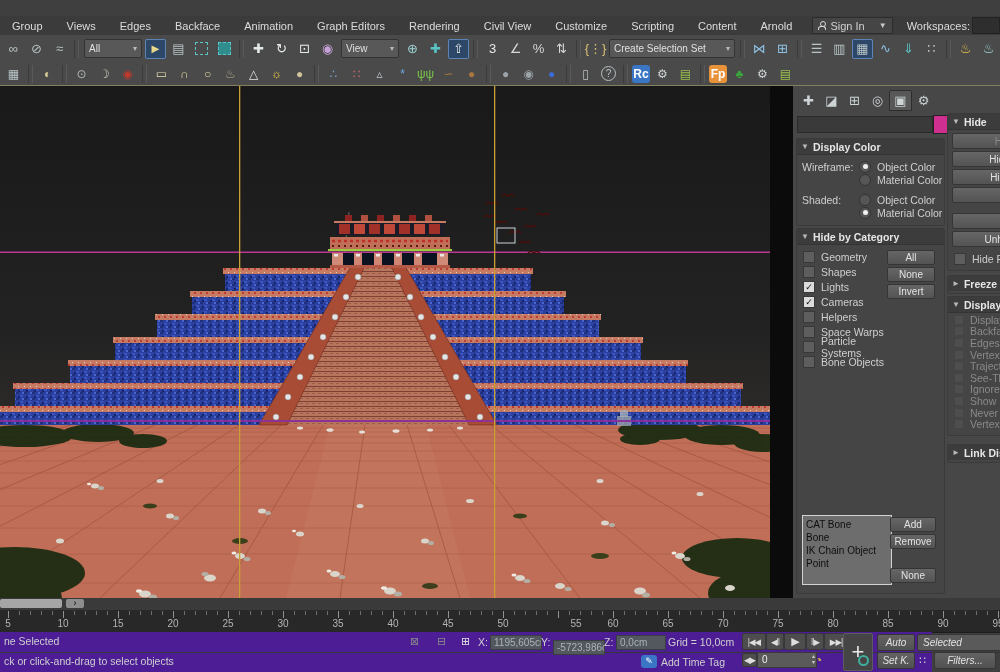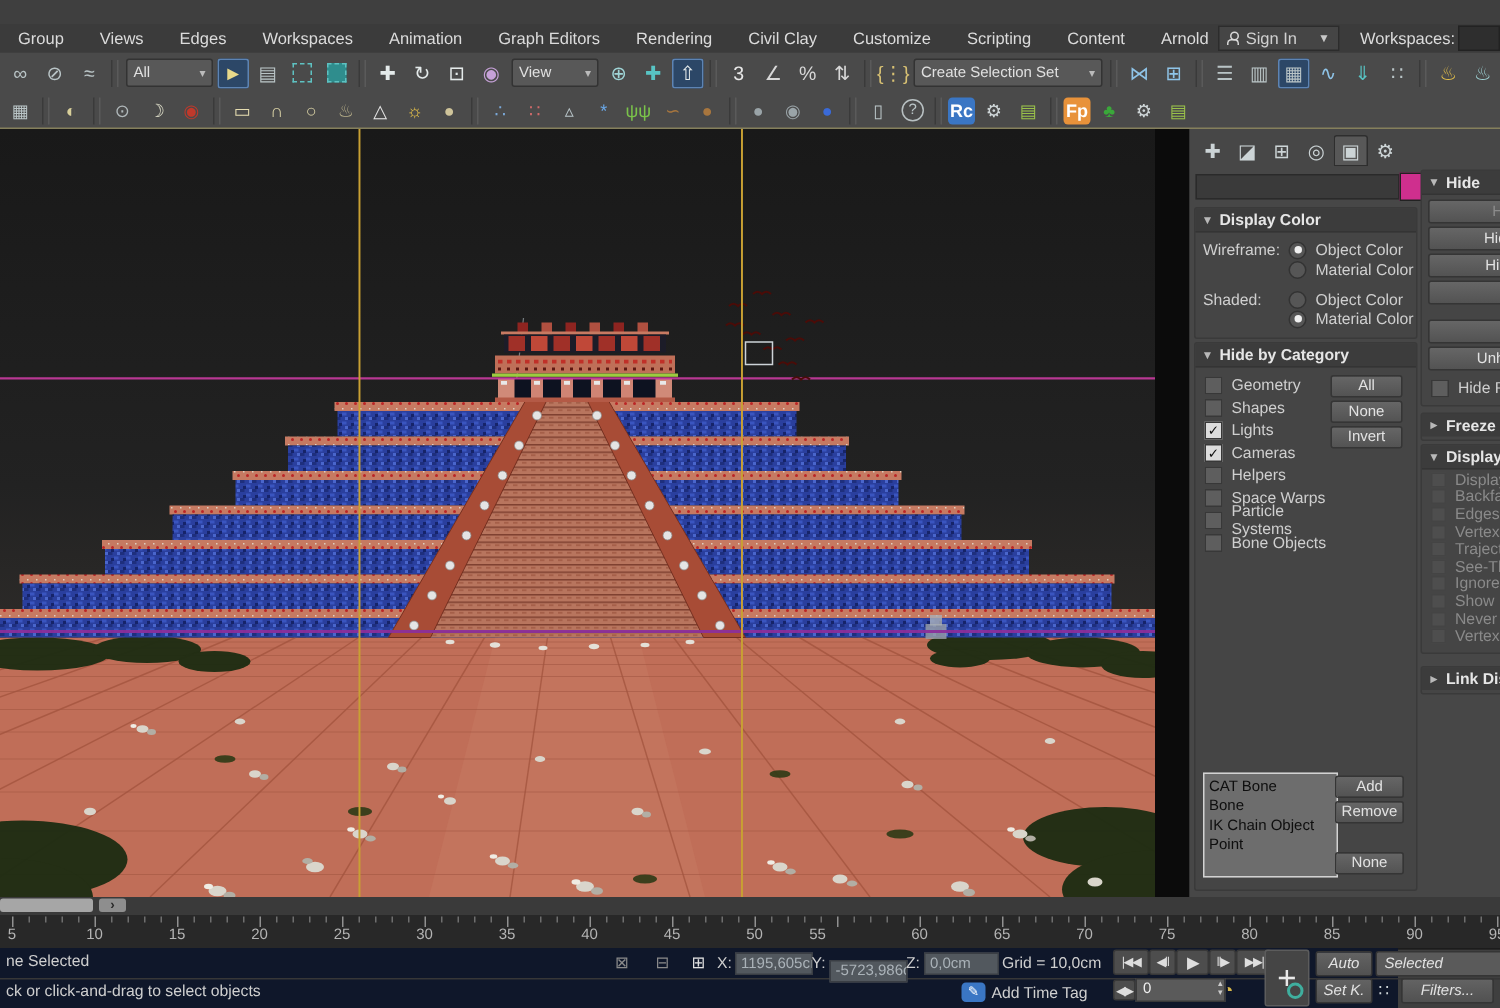--- a/index.html
+++ b/index.html
@@ -64,21 +64,21 @@
   #rightcol{position:absolute;left:154px;top:0;width:160px;height:512px;}
   
   #timeslider{position:absolute;left:0;top:598px;width:1000px;height:12px;background:#3a3a3a;border-bottom:1px solid #222;}
   #tshandle{position:absolute;left:0;top:1px;width:62px;height:9px;background:#a6a6a6;border-radius:2px;}
   #tsbtn{position:absolute;left:66px;top:1px;width:18px;height:9px;background:#8e8e8e;border-radius:2px;color:#2a2a2a;font-size:9px;line-height:9px;text-align:center;font-weight:bold;}
   #ruler{position:absolute;left:0;top:610px;width:1000px;height:22px;background:#282828;border-bottom:1px solid #1c1c1c;}
   .tick{position:absolute;top:1px;width:1px;background:#6e6e6e;}
   .tick.major{background:#909090;}
   .tlabel{position:absolute;top:8px;font-size:10px;color:#b4b4b4;transform:translateX(-50%);}
   
-  #statusbar{position:absolute;left:0;top:632px;width:932px;height:40px;background:#0f172a;}
+  #statusbar{position:absolute;left:0;top:632px;width:932px;height:40px;background:#4c1d95;}
   #statusbar .rowline{position:absolute;left:0;top:20px;width:1000px;height:1px;background:#373737;}
   .stext{position:absolute;font-size:10.5px;color:#cfcfcf;white-space:nowrap;}
   .sicon{position:absolute;font-size:11px;color:#8a8a8a;}
   .sfield{position:absolute;height:13px;background:#52585e;border:1px solid #3a3e44;color:#aab2b8;font-size:10px;line-height:13px;padding:0 3px;overflow:hidden;white-space:nowrap;}
   .tbtn{position:absolute;height:15px;background:#4d4d4d;border:1px solid #383838;border-radius:2px;color:#dedede;
         font-size:8.5px;letter-spacing:-1px;display:flex;align-items:center;justify-content:center;}
   .sbtn{position:absolute;background:linear-gradient(#636363,#515151);border:1px solid #353535;border-radius:2px;color:#e2e2e2;font-size:10px;display:flex;align-items:center;justify-content:center;font-style:italic;}
   #bigkey{position:absolute;left:843px;top:1px;width:28px;height:36px;background:#454545;border:1px solid #5c5c5c;border-radius:2px;color:#e8e8e8;font-size:22px;display:flex;align-items:center;justify-content:center;}
   #bigkey::after{content:"";position:absolute;right:3px;bottom:4px;width:7px;height:7px;border:2px solid #3fae9e;border-radius:50%;}
   #framefield{position:absolute;left:757px;top:20px;width:54px;height:14px;background:#5a5a5a;border:1px solid #393939;color:#efefef;font-size:10px;line-height:14px;padding-left:4px;}
@@ -90,25 +90,25 @@
 <body>
 
 <div id="app">
 
 
   <div id="menubar">
     <div id="menu-items" style="display:flex;">
         <div class="menu-item">Group</div>
         <div class="menu-item">Views</div>
         <div class="menu-item">Edges</div>
-        <div class="menu-item">Workspaces</div>
+        <div class="menu-item">Backface</div>
         <div class="menu-item">Animation</div>
         <div class="menu-item">Graph Editors</div>
         <div class="menu-item">Rendering</div>
-        <div class="menu-item">Civil Clay</div>
+        <div class="menu-item">Civil View</div>
         <div class="menu-item">Customize</div>
         <div class="menu-item">Scripting</div>
         <div class="menu-item">Content</div>
         <div class="menu-item">Arnold</div>
         <div class="menu-item">Help</div>
       </div>
     <div id="menuright">
       <div id="signin">
         <span class="person"></span>
         <span>Sign In</span>
@@ -843,21 +843,21 @@
       <div class="tlabel" style="left: 8px;">5</div>
       <div class="tlabel" style="left: 63px;">10</div>
       <div class="tlabel" style="left: 118px;">15</div>
       <div class="tlabel" style="left: 173px;">20</div>
       <div class="tlabel" style="left: 228px;">25</div>
       <div class="tlabel" style="left: 283px;">30</div>
       <div class="tlabel" style="left: 338px;">35</div>
       <div class="tlabel" style="left: 393px;">40</div>
       <div class="tlabel" style="left: 448px;">45</div>
       <div class="tlabel" style="left: 503px;">50</div>
-      <div class="tlabel" style="left: 545px;">55</div>
+      <div class="tlabel" style="left: 576px;">55</div>
       <div class="tlabel" style="left: 613px;">60</div>
       <div class="tlabel" style="left: 668px;">65</div>
       <div class="tlabel" style="left: 723px;">70</div>
       <div class="tlabel" style="left: 778px;">75</div>
       <div class="tlabel" style="left: 833px;">80</div>
       <div class="tlabel" style="left: 888px;">85</div>
       <div class="tlabel" style="left: 943px;">90</div>
       <div class="tlabel" style="left: 998px;">95</div>
     </div>
 

